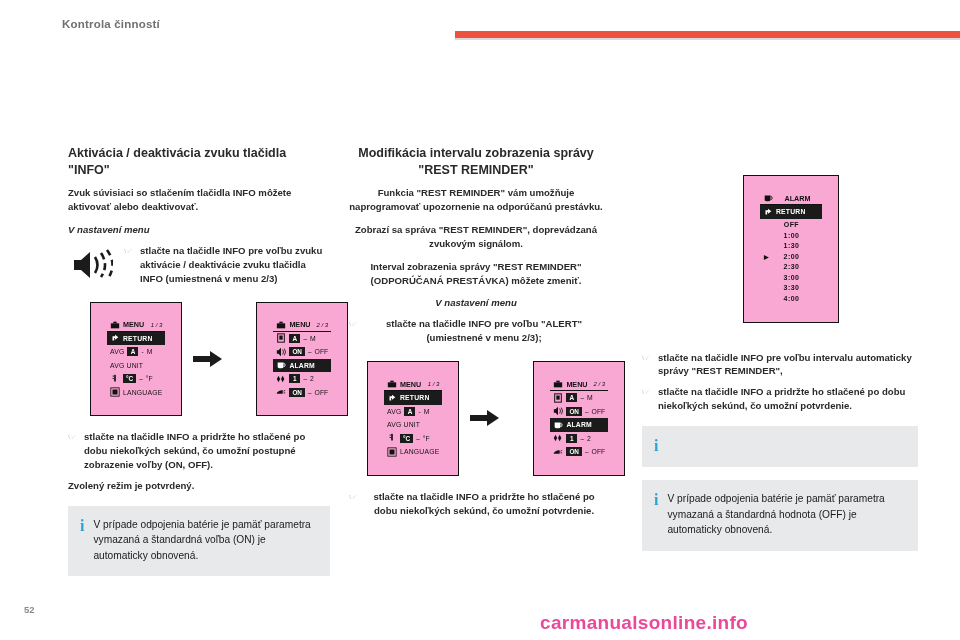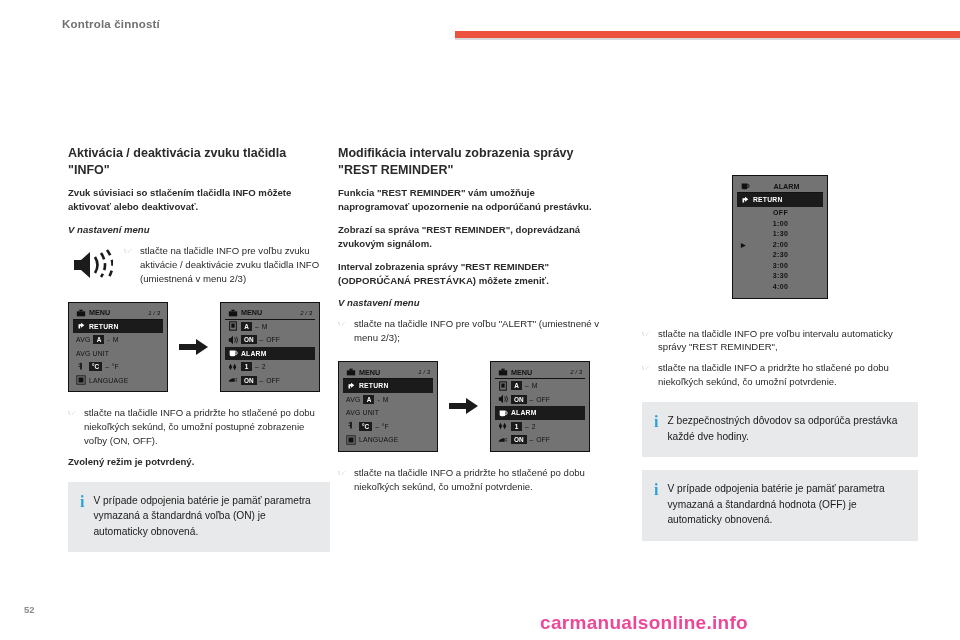--- a/index.html
+++ b/index.html
@@ -53,21 +53,21 @@
     right: 12px; bottom: 6px;
     font-size: 19px;
     font-weight: bold;
     color: #ec4899;
     letter-spacing: .3px;
   }
 
   
   .col { position: absolute; top: 145px; width: 262px; }
   .col-1 { left: 68px; }
-  .col-2 { left: 338px; }
+  .col-2 { left: 345px; text-align: center; }
   .col-3 { left: 642px; top: 175px; width: 276px; }
 
   h2.sect {
     margin: 0 0 8px 0;
     font-size: 12.5px;
     font-weight: bold;
     color: #2a2a2a;
     line-height: 1.32;
   }
   p.body {
@@ -89,42 +89,43 @@
     flex: 0 0 auto;
     width: 16px;
     font-size: 9px;
     color: #2a2a2a;
     line-height: 1.45;
     padding-top: 1px;
   }
   .bullet .btxt {
     flex: 1 1 auto;
     font-size: 9.6px;
-    font-weight: normal;
+    font-weight: bold;
     color: #2a2a2a;
     line-height: 1.45;
   }
 
   
   .spk-row { display: flex; align-items: flex-start; gap: 8px; margin-top: 4px; }
   .spk-box {
     flex: 0 0 auto;
     width: 48px; height: 42px;
     display: flex; align-items: center; justify-content: center;
     background: #ffffff;
   }
   .spk-box svg { display: block; }
 
   
   .figure { margin-top: 16px; display: flex; align-items: center; gap: 9px; }
   .screen {
     width: 100px;
     border: 1px solid #111;
-    background: #737373;
-    padding: 4px;
+    background: #f9a8d4;
+    padding: 16px;
+    margin-left: 22px;
   }
   .scr-title {
     display: flex; align-items: center;
     height: 13px;
     border-bottom: 1px solid #111;
     padding: 0 3px;
     gap: 3px;
   }
   .scr-title .lbl { font-size: 7.2px; font-weight: bold; color: #111; }
   .scr-title .pg  { font-size: 6px; color: #111; margin-left: auto; font-style: italic; }
@@ -527,21 +528,20 @@
       <span class="hand">☞</span>
       <span class="btxt">stlačte na tlačidle INFO pre voľbu intervalu automaticky správy "REST REMINDER",</span>
     </div>
     <div class="bullet">
       <span class="hand">☞</span>
       <span class="btxt">stlačte na tlačidle INFO a pridržte ho stlačené po dobu niekoľkých sekúnd, čo umožní potvrdenie.</span>
     </div>
 
     <div class="callout wide">
       <span class="i">i</span>
-      <span class="ctext">Z bezpečnostných dôvodov sa odporúča prestávka každé dve hodiny.</span>
     </div>
 
     <div class="callout wide">
       <span class="i">i</span>
       <span class="ctext">V prípade odpojenia batérie je pamäť parametra vymazaná a štandardná hodnota (OFF) je automaticky obnovená.</span>
     </div>
   </div>
 
   <div class="folio">52</div>
   <div class="watermark">carmanualsonline.info</div>

